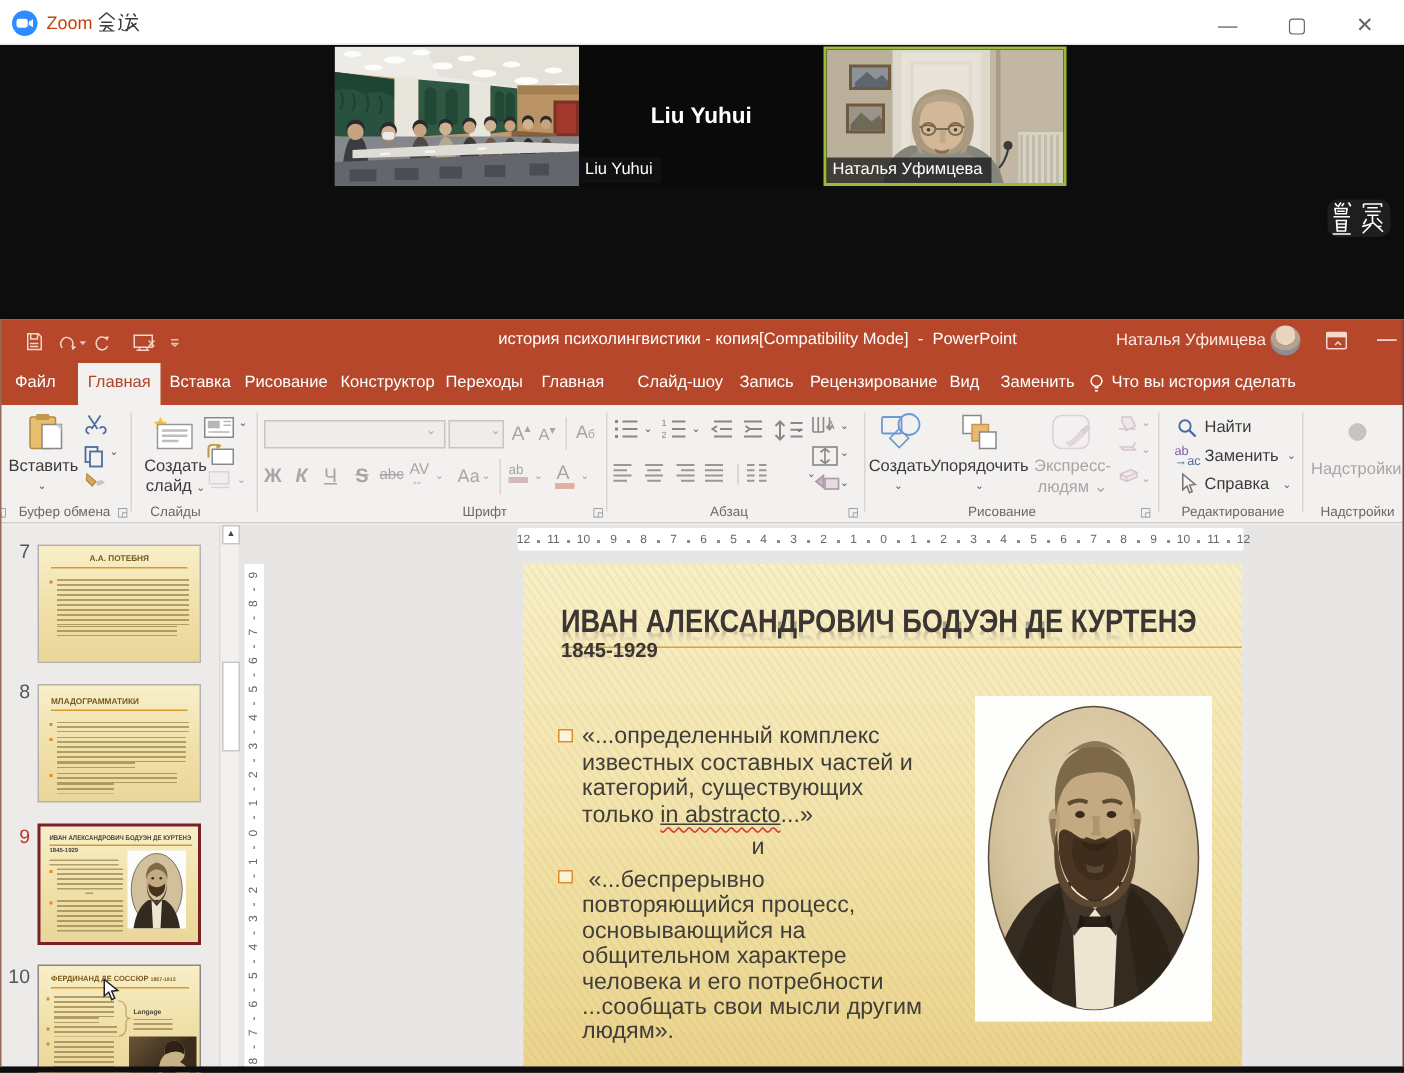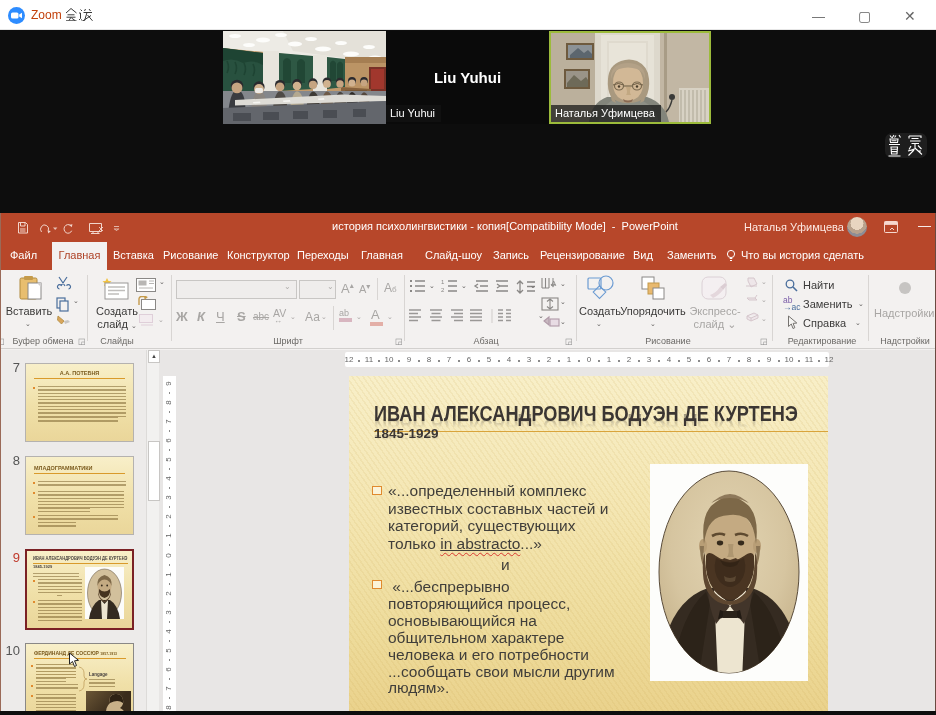--- a/index.html
+++ b/index.html
@@ -314,21 +314,21 @@
       <div class="btntext gray" style="left:253px; top:41px; font-size:10px; text-decoration:line-through;">abc</div>
       <div class="btntext gray" style="left:273px; top:37px; font-size:10.5px;">AV</div><div class="btntext gray" style="left:274px; top:46px; font-size:8px;">↔</div>
       <div class="chev gray" style="left:290px; top:43px;">⌄</div>
       <div class="btntext gray" style="left:305px; top:40px; font-size:12px;">Аа</div>
       <div class="chev gray" style="left:321px; top:43px;">⌄</div>
       <div class="gsep" style="left:333px; top:36px; height:24px;"></div>
       <div class="btntext gray" style="left:339px; top:38px; font-size:9px;">ab<span style="display:block; width:13px; height:3.5px; background:#d8b6c0; margin-top:0px;"></span></div>
       <div class="chev gray" style="left:356px; top:43px;">⌄</div>
       <div class="btntext gray" style="left:371px; top:37px; font-size:13px;">А</div><div class="abs" style="left:370px; top:52px; width:13px; height:3.5px; background:#E3AFA7;"></div>
       <div class="chev gray" style="left:387px; top:43px;">⌄</div>
-      <div class="glabel" style="left:238px;">Шрифт</div>
+      <div class="glabel" style="left:238px;text-align:right;">Шрифт</div>
       <div class="dlauncher" style="left:395px;">◲</div>
       
       <svg class="abs" style="left:408px; top:9px;" width="160" height="16" viewBox="0 0 160 16">
         <g stroke="#8a8886" stroke-width="1.3" fill="none">
           <path d="M7 2 h10 M7 7 h10 M7 12 h10"></path>
               <path d="M2 2 h2 M2 7 h2 M2 12 h2" stroke-width="2"></path>
           <path d="M40 2 h9 M40 7 h9 M40 12 h9"></path>
               <g font-size="6" font-family="Liberation Sans">
                 <text x="33" y="5" fill="#8a8886" stroke="none">1</text>
                 <text x="33" y="13" fill="#8a8886" stroke="none">2</text>
@@ -381,21 +381,21 @@
         <rect x="13" y="12" width="11" height="11" fill="#fff" stroke="#8a8886"></rect>
       </svg>
       <div class="btntext" style="left:620px; top:35px; width:66px; text-align:center;">Упорядочить</div>
       <div class="chev" style="left:650px; top:50px;">⌄</div>
       <svg class="abs" style="left:700px; top:5px;" width="30" height="28" viewBox="0 0 30 28" opacity="0.55">
         <rect x="2" y="2" width="24" height="22" rx="6" fill="#F6EFF3" stroke="#C8B6C0"></rect>
         <path d="M10 20 q6 -2 10 -8 l3 3 q-5 6 -10 8 z" fill="#D8C2CC"></path>
             <path d="M20 12 l5 -4 l2 2 l-4 5 z" fill="#C8B0BC"></path>
       </svg>
       <div class="btntext gray" style="left:686px; top:35px; width:58px; text-align:center;">Экспресс-</div>
-      <div class="btntext gray" style="left:686px; top:48px; width:58px; text-align:center;">слайд ⌄</div>
+      <div class="btntext gray" style="left:686px; top:48px; width:58px; text-align:center;">людям ⌄</div>
       <svg class="abs" style="left:744px; top:6px;" width="16" height="52" viewBox="0 0 16 52" opacity="0.5">
         <path d="M4 2 l6 0 l3 6 l-6 3 l-3 -6 z M2 10 h11" fill="#EADCE4" stroke="#B89CA8"></path>
         <path d="M3 22 l8 0 l2 2 l-8 0 z M11 22 l2 -3" fill="#EADCE4" stroke="#B89CA8"></path>
         <path d="M3 40 l7 -3 l4 2 l-7 3 z M3 40 l0 3 l4 2 l7 -3 l0 -3 M7 42 l0 3" fill="#EADCE4" stroke="#B89CA8"></path>
       </svg>
       <div class="chev gray" style="left:761px; top:8px;">⌄</div><div class="chev gray" style="left:761px; top:26px;">⌄</div><div class="chev gray" style="left:761px; top:45px;">⌄</div>
       <div class="glabel" style="left:618px;">Рисование</div>
       <div class="dlauncher" style="left:760px;">◲</div>
       
       <svg class="abs" style="left:785px; top:9px;" width="13" height="13" viewBox="0 0 13 13">

